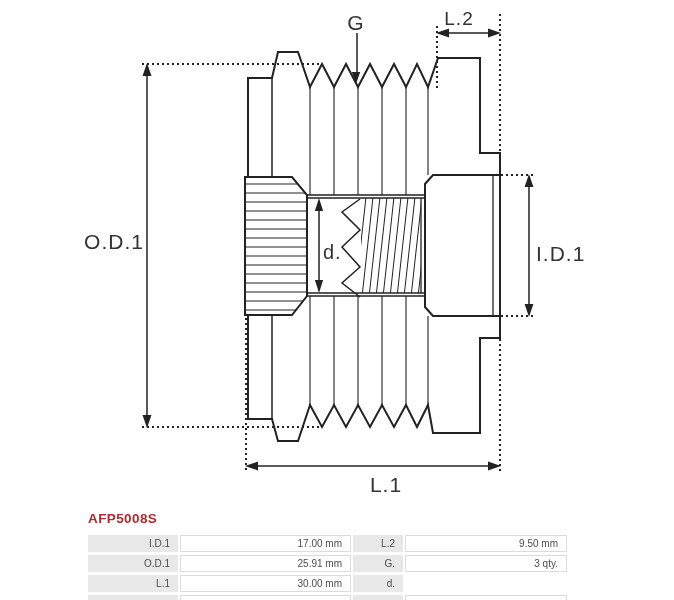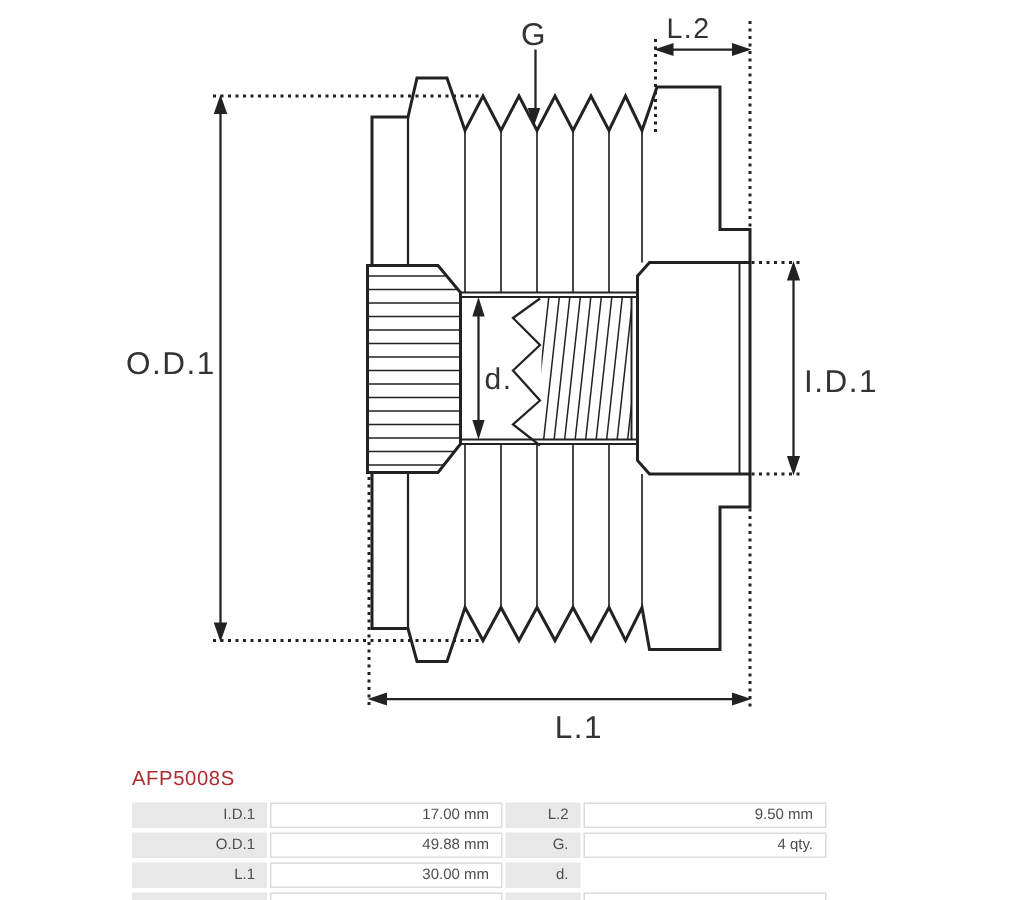--- a/index.html
+++ b/index.html
@@ -7,33 +7,33 @@
     width:674px;height:600px;position:relative;overflow:hidden;
     background:#ffffff;font-family:"Liberation Sans",sans-serif;
   }
   .drawing{display:block;position:absolute;left:0;top:0;}
   .dim-label{
     font-family:"Liberation Sans",sans-serif;
     fill:#333333;letter-spacing:1px;
   }
   .spec{position:absolute;left:88px;top:511px;width:502px;}
   .spec-title{
-    font-size:13.5px;font-weight:normal;color:#b02a2e;
+    font-size:13.5px;font-weight:bold;color:#b02a2e;
     letter-spacing:0.4px;margin:0 0 9px 0;
   }
   .spec-rows{display:block;}
   .spec-row{display:flex;gap:2px;height:17px;margin-bottom:3px;}
   .cell{
     box-sizing:border-box;display:flex;align-items:center;justify-content:flex-end;
     font-size:10px;color:#4d4d4d;padding-right:8px;overflow:hidden;white-space:nowrap;
   }
   .cell.label{background:#e8e8e8;}
   .cell.value{background:#ffffff;border:1px solid #dcdcdc;}
   .w-l1{width:90px;}
-  .w-v1{width:155px;}
+  .w-v1{width:171px;}
   .w-l2{width:50px;}
   .w-v2{width:162px;}
 </style>
 </head>
 <body>
 
 <svg class="drawing" width="674" height="505" viewBox="0 0 674 505" xmlns="http://www.w3.org/2000/svg">
 
   <defs>
     <clipPath id="clip-knurl">
@@ -144,23 +144,23 @@
 
   <div class="spec-rows">
     <div class="spec-row">
       <div class="cell label w-l1">I.D.1</div>
       <div class="cell value w-v1">17.00 mm</div>
       <div class="cell label w-l2">L.2</div>
       <div class="cell value w-v2">9.50 mm</div>
     </div>
     <div class="spec-row">
       <div class="cell label w-l1">O.D.1</div>
-      <div class="cell value w-v1">49.88 mm</div>
+      <div class="cell value w-v1">25.91 mm</div>
       <div class="cell label w-l2">G.</div>
-      <div class="cell value w-v2">4 qty.</div>
+      <div class="cell value w-v2">3 qty.</div>
     </div>
     <div class="spec-row">
       <div class="cell label w-l1">L.1</div>
       <div class="cell value w-v1">30.00 mm</div>
       <div class="cell label w-l2">d.</div>
     </div>
 
     <div class="spec-row">
       <div class="cell label w-l1"></div>
       <div class="cell value w-v1"></div>

